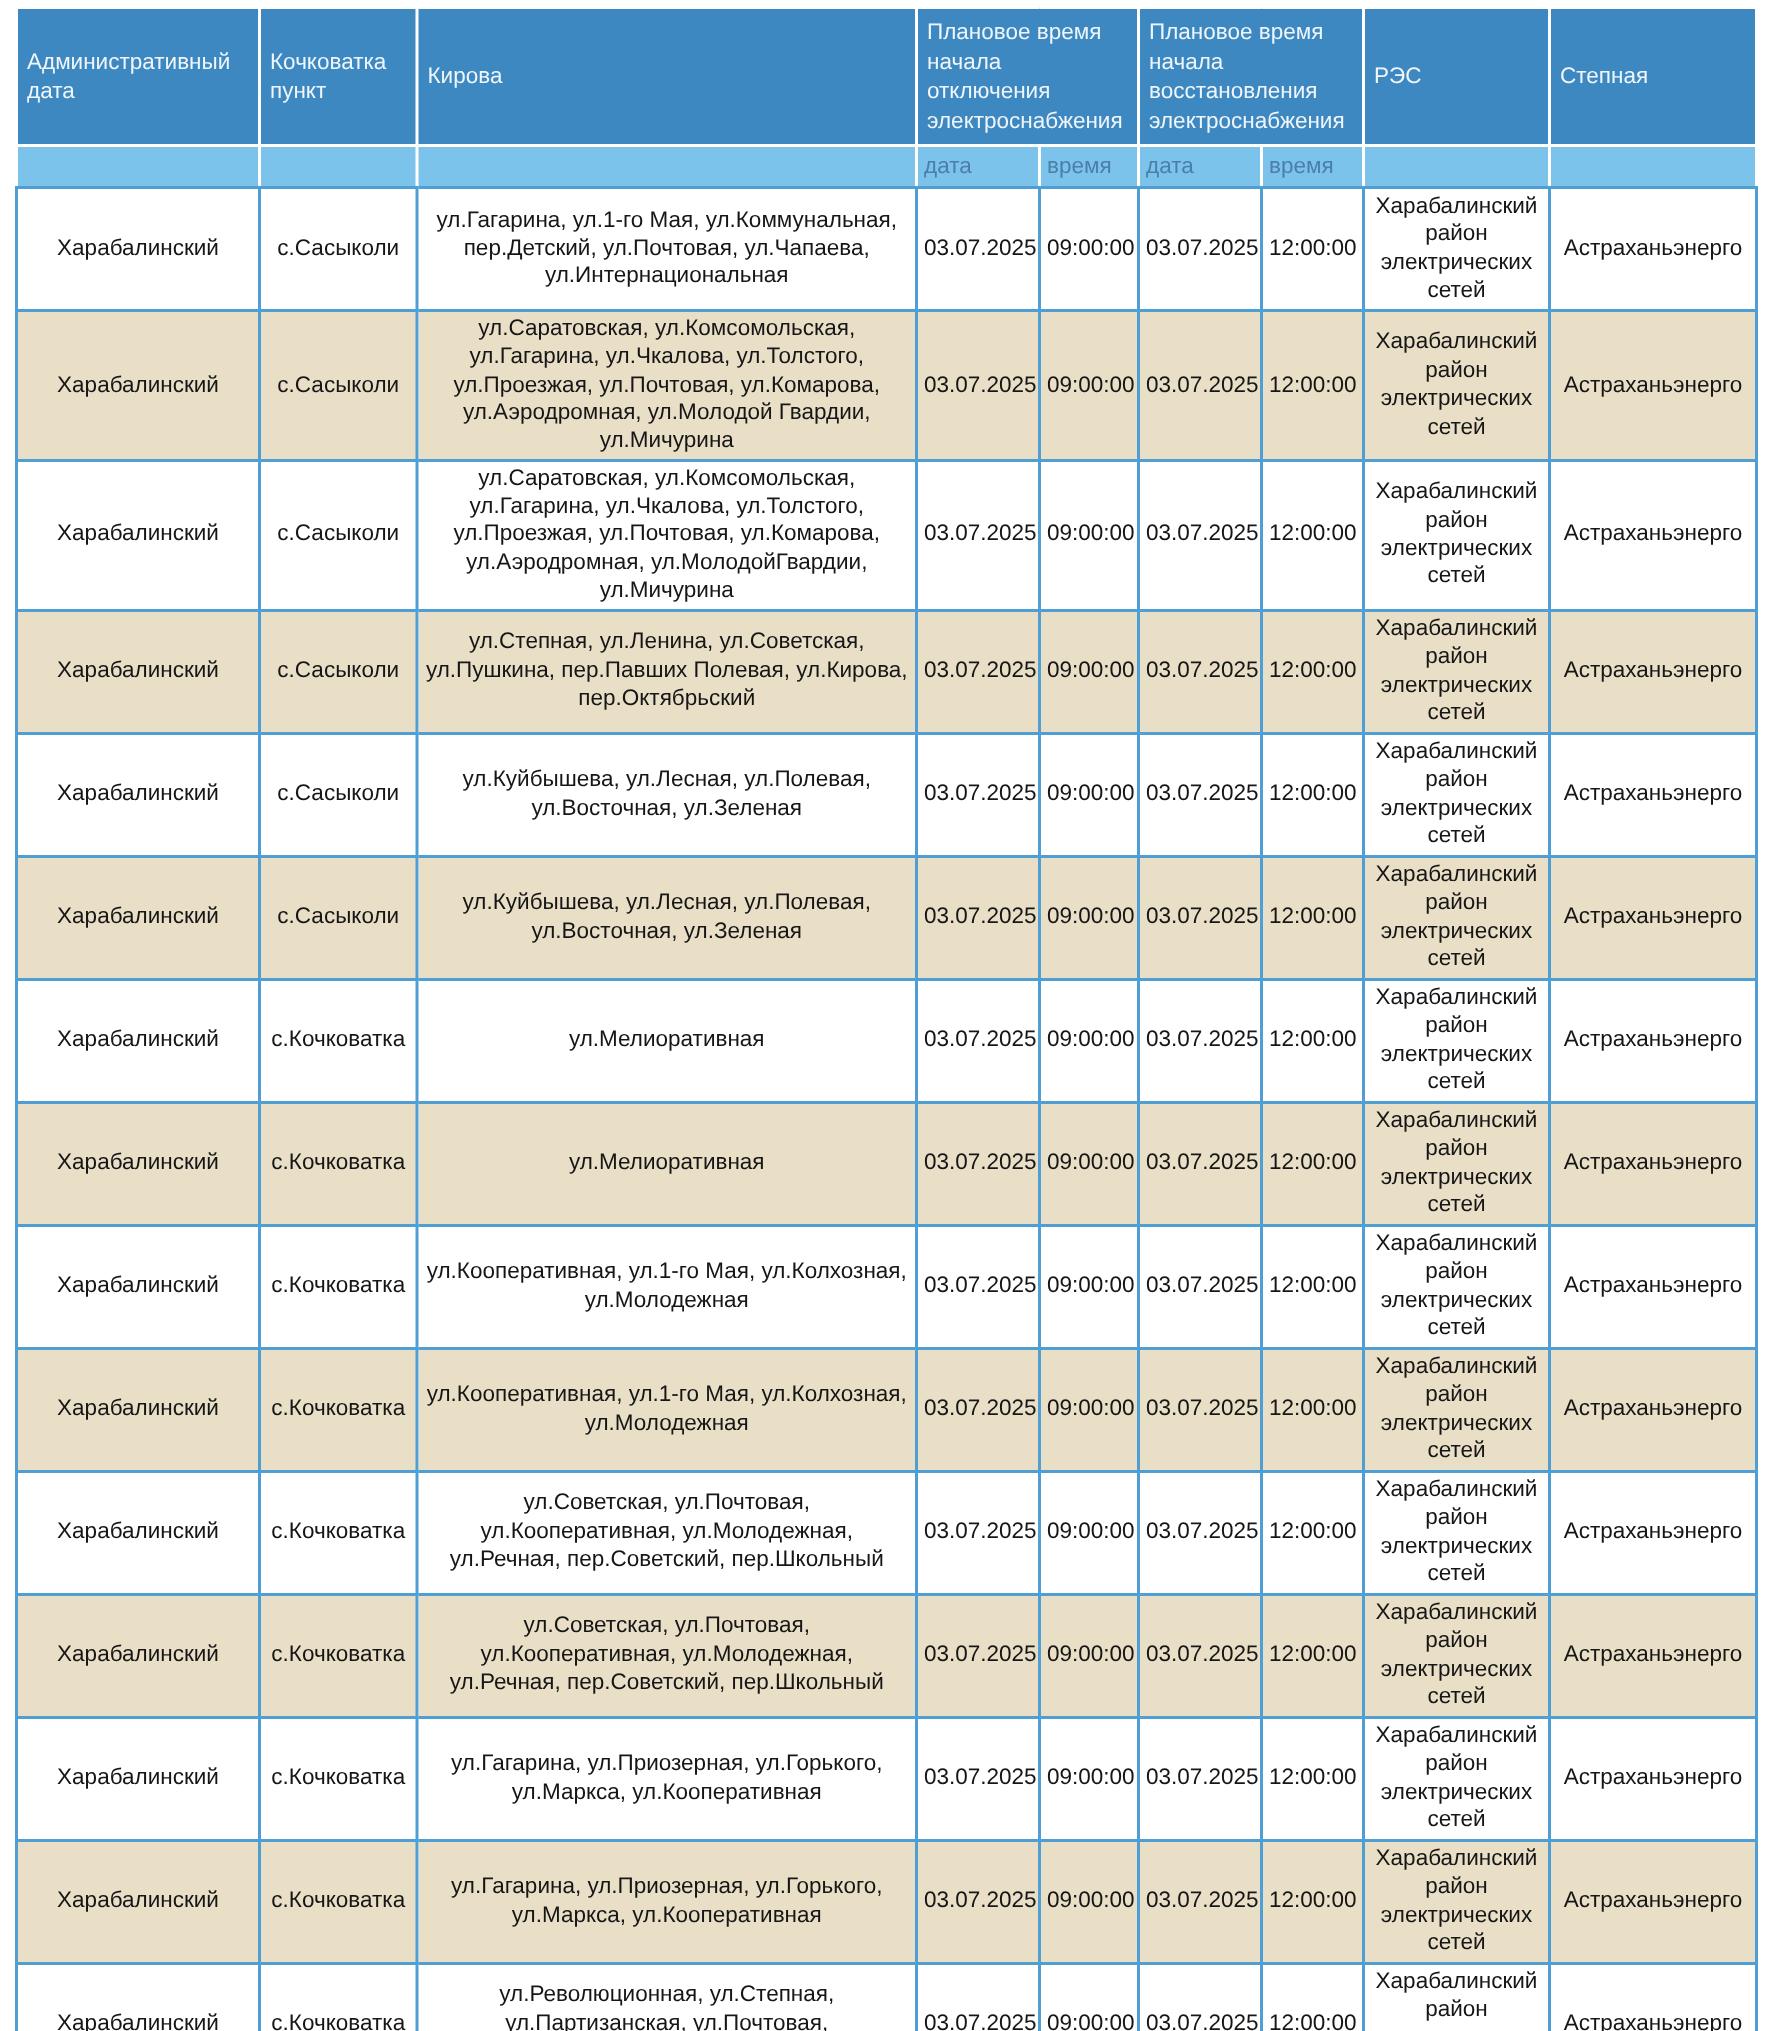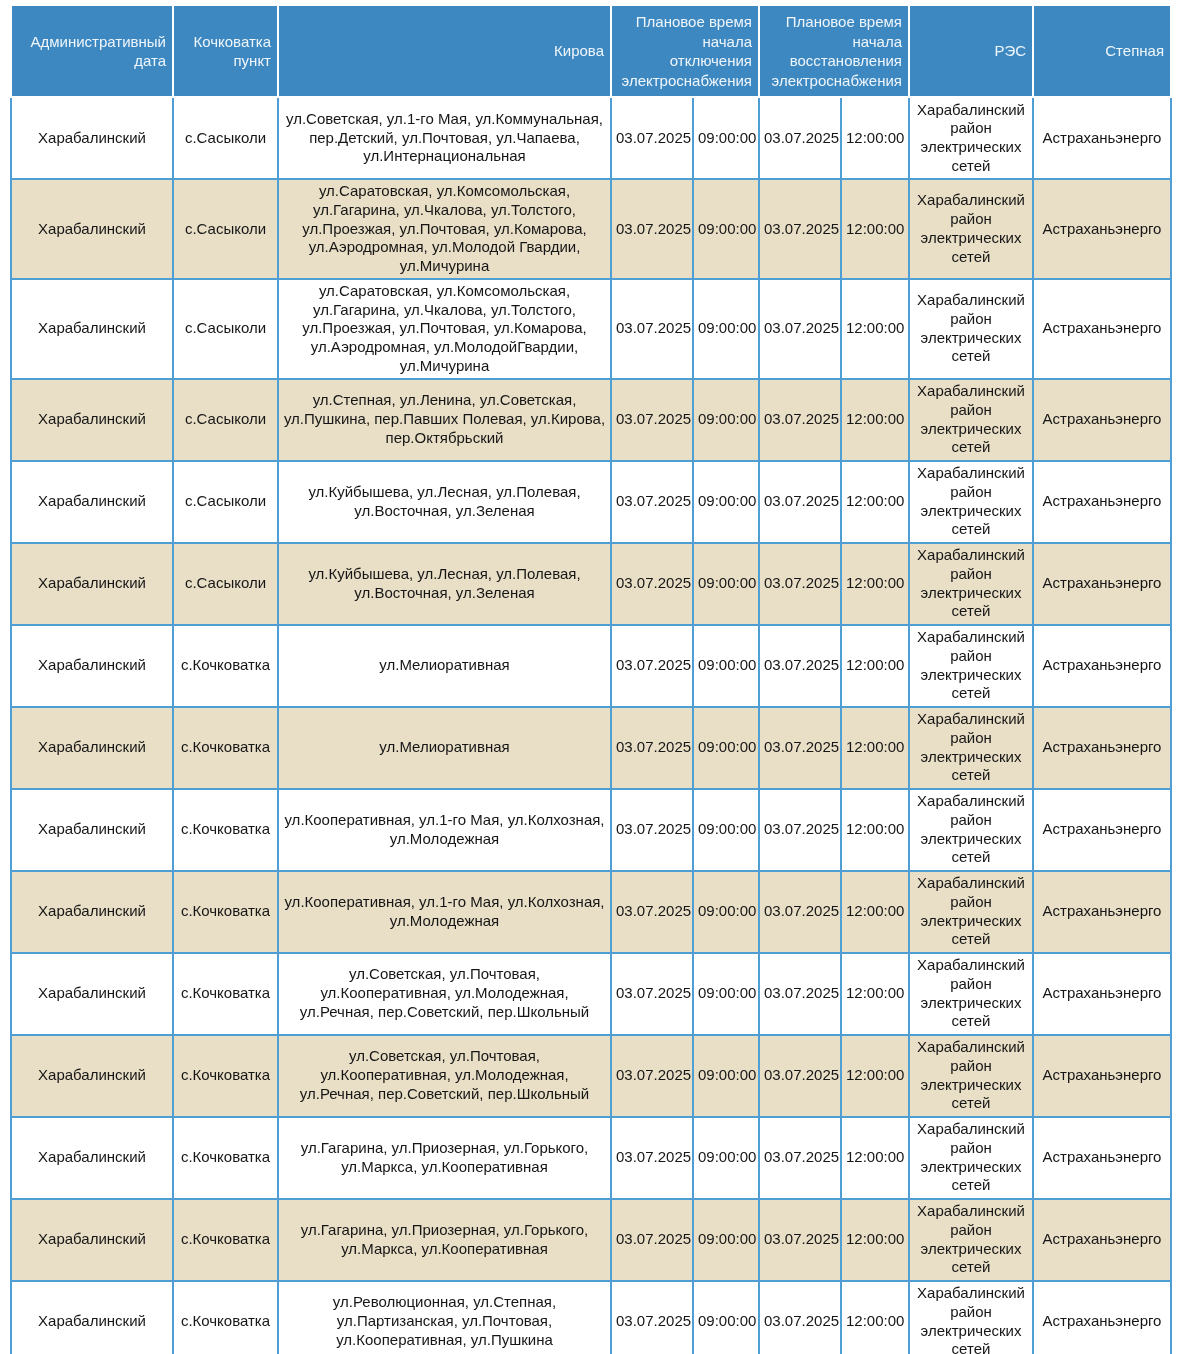--- a/index.html
+++ b/index.html
@@ -30,21 +30,21 @@
     width:1160px;
   }
   thead th{
     background:var(--header-bg);
     color:var(--header-text);
     font-weight:400;
     font-size:15px;
     line-height:1.3;
     border:2px solid #ffffff;
     padding:4px 6px;
-    text-align:right;
+    text-align:left;
     vertical-align:middle;
   }
   thead tr.main-header th{
     height:82px;
   }
   thead tr.sub-header th{
     background:var(--subheader-bg);
     color:var(--subheader-text);
     height:22px;
     padding:2px 4px;
@@ -86,26 +86,37 @@
     <thead>
       <tr class="main-header">
         <th>Административный дата</th>
         <th>Кочковатка пункт</th>
         <th>Кирова</th>
         <th colspan="2">Плановое время начала отключения электроснабжения</th>
         <th colspan="2">Плановое время начала восстановления электроснабжения</th>
         <th>РЭС</th>
         <th>Степная</th>
       </tr>
+      <tr class="sub-header">
+        <th></th>
+        <th></th>
+        <th></th>
+        <th>дата</th>
+        <th>время</th>
+        <th>дата</th>
+        <th>время</th>
+        <th></th>
+        <th></th>
+      </tr>
     </thead>
     <tbody>
         <tr>
           <td>Харабалинский</td>
           <td>с.Сасыколи</td>
-          <td>ул.Советская, ул.1-го Мая, ул.Коммунальная, пер.Детский, ул.Почтовая, ул.Чапаева, ул.Интернациональная</td>
+          <td>ул.Гагарина, ул.1-го Мая, ул.Коммунальная, пер.Детский, ул.Почтовая, ул.Чапаева, ул.Интернациональная</td>
           <td>03.07.2025</td>
           <td>09:00:00</td>
           <td>03.07.2025</td>
           <td>12:00:00</td>
           <td>Харабалинский район электрических сетей</td>
           <td>Астраханьэнерго</td>
         </tr>
         <tr class="alt">
           <td>Харабалинский</td>
           <td>с.Сасыколи</td>

